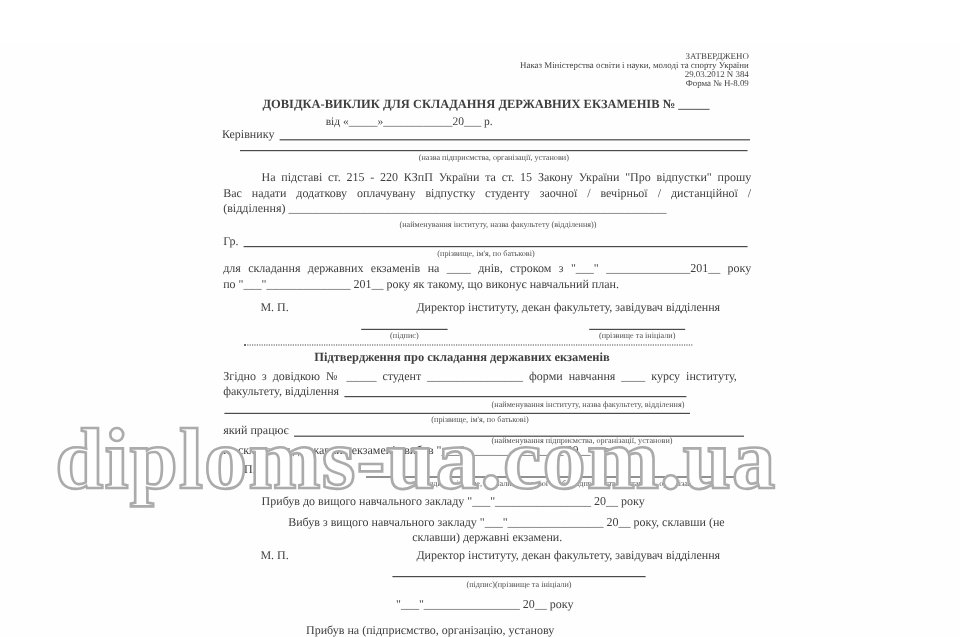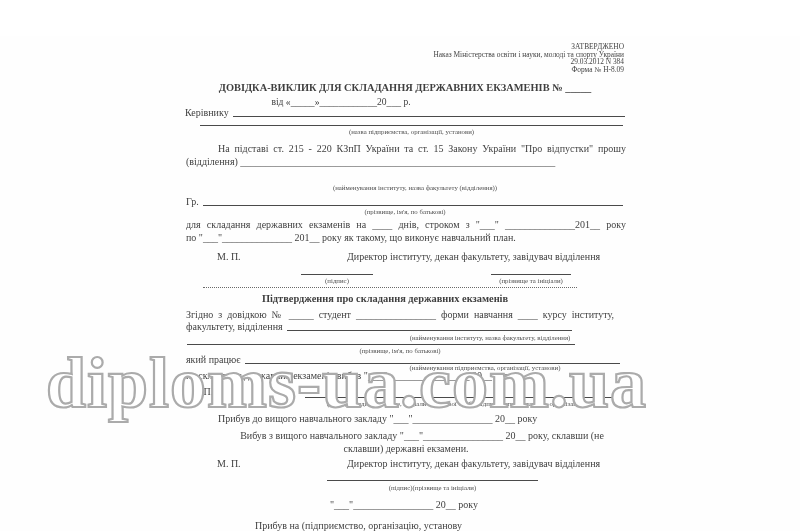--- a/index.html
+++ b/index.html
@@ -41,20 +41,21 @@
 
   <div class="row flexrow" style="left:185px;top:71px;width:440px;justify-content:center;">
     <span>Керівнику</span>
     <span class="fill"></span>
   </div>
   <div class="rule" style="left:200px;top:89px;width:423px;"></div>
   <div class="cap" style="left:200px;top:92px;width:423px;">(назва підприємства, організації, установи)</div>
 
   <div class="row just" style="left:186px;top:106px;width:440px;line-height:13.2px;">
     <div class="just" style="text-indent:32px;">На підставі ст. 215 - 220 КЗпП України та ст. 15 Закону України "Про відпустки" прошу</div>
+    <div class="just">Вас надати додаткову оплачувану відпустку студенту заочної / вечірньої / дистанційної /</div>
     <div style="text-align:left;text-align-last:left;">(відділення) _______________________________________________________________</div>
   </div>
   <div class="cap" style="left:280px;top:148px;width:270px;">(найменування інституту, назва факультету (відділення))</div>
 
   <div class="row flexrow" style="left:186px;top:160px;width:437px;">
     <span>Гр.</span>
     <span class="fill"></span>
   </div>
   <div class="cap" style="left:300px;top:172px;width:210px;">(прізвище, ім'я, по батькові)</div>
 

